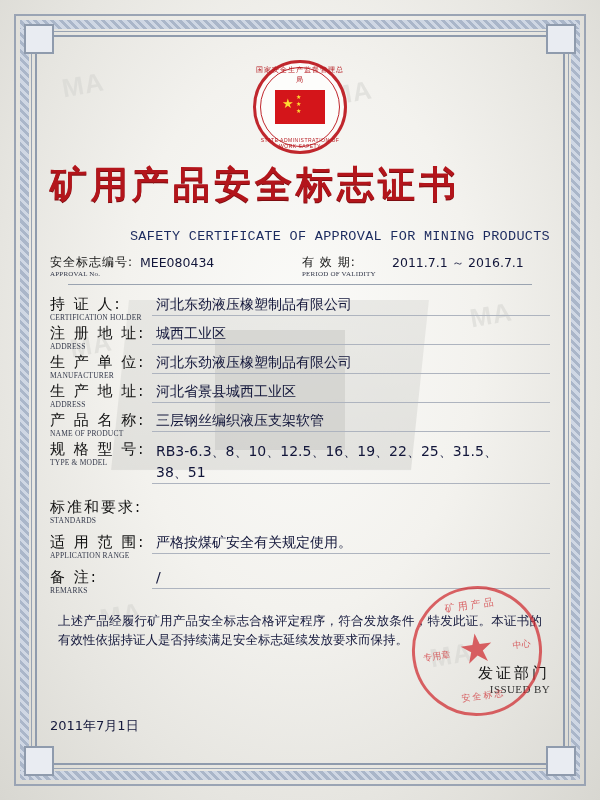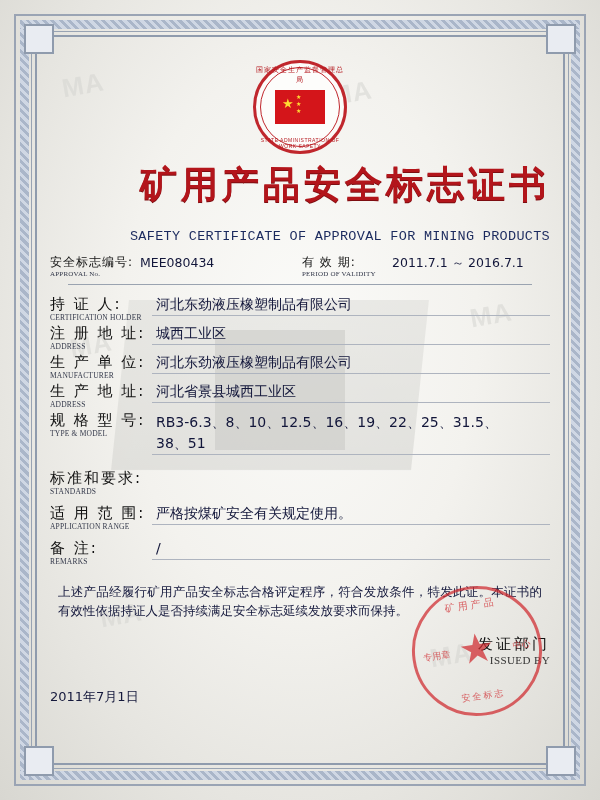--- a/index.html
+++ b/index.html
@@ -95,21 +95,21 @@
     position:absolute;left:21px;top:4px;color:#ffdd33;font-size:6px;line-height:7px;
   }
   .emblem .arc-top,.emblem .arc-bot{
     position:absolute;left:0;right:0;text-align:center;color:#b5191f;
     font-family:"Liberation Sans",sans-serif;
   }
   .emblem .arc-top{top:5px;font-size:7px;letter-spacing:1px;}
   .emblem .arc-bot{bottom:5px;font-size:5px;letter-spacing:.5px;}
 
   .title-cn{
-    text-align:right;
+    text-align:left;
     font-size:37px;
     letter-spacing:4px;
     color:#b3151b;
     font-weight:bold;
     font-family:"DejaVu Sans","Liberation Sans",sans-serif;
     text-shadow:0 1px 0 #7d0d11;
     margin-top:6px;
   }
   .title-en{
     text-align:right;
@@ -295,20 +295,27 @@
     </div>
 
     <div class="row">
       <div class="lab">
         <div class="cn">生 产 地 址:</div>
         <div class="en">ADDRESS</div>
       </div>
       <div class="val">河北省景县城西工业区</div>
     </div>
 
+    <div class="row">
+      <div class="lab">
+        <div class="cn">产 品 名 称:</div>
+        <div class="en">NAME OF PRODUCT</div>
+      </div>
+      <div class="val">三层钢丝编织液压支架软管</div>
+    </div>
 
     <div class="row">
       <div class="lab">
         <div class="cn">规 格 型 号:</div>
         <div class="en">TYPE &amp; MODEL</div>
       </div>
       <div class="val multiline">RB3-6.3、8、10、12.5、16、19、22、25、31.5、
 38、51</div>
     </div>
 

